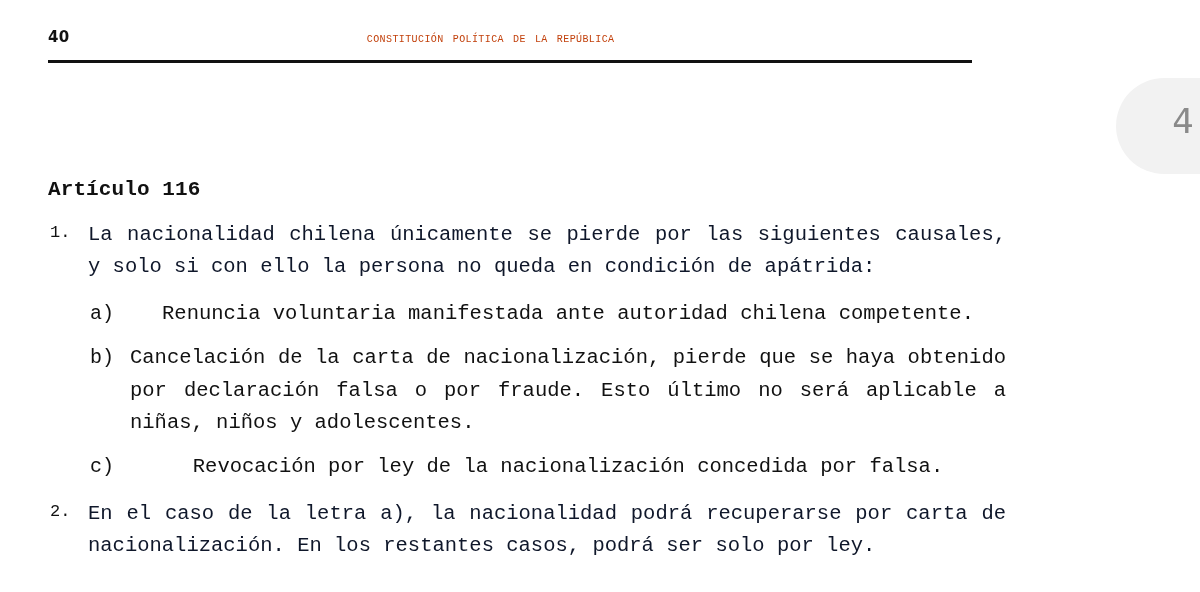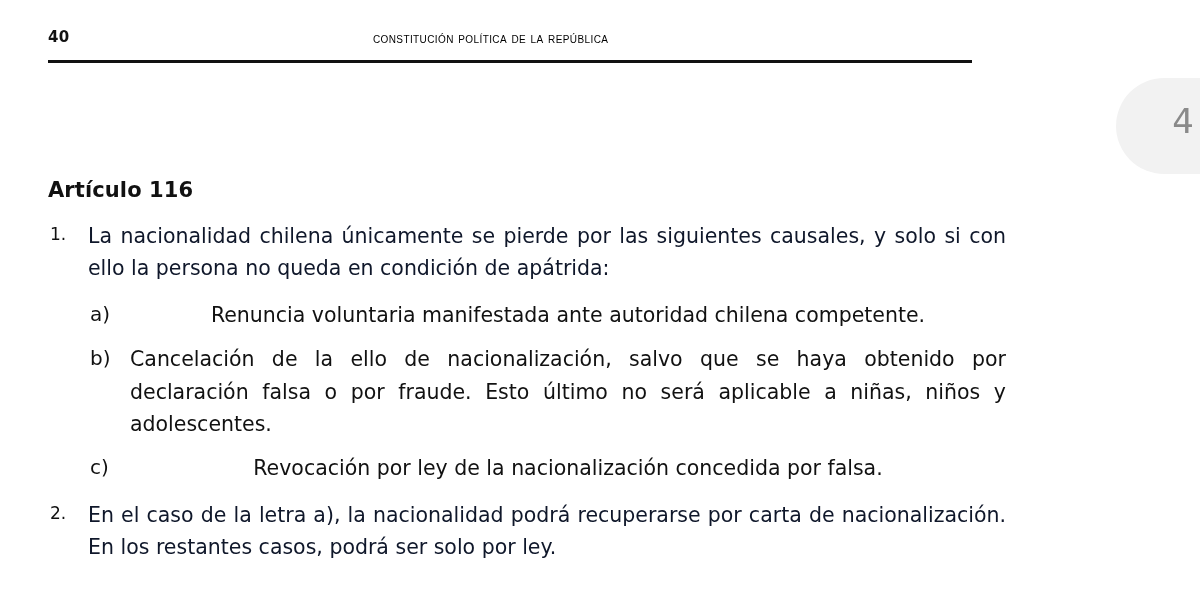--- a/index.html
+++ b/index.html
@@ -37,25 +37,25 @@
     font-weight: 700;
     color: #111;
     letter-spacing: 0.2px;
     line-height: 1;
     padding-bottom: 2px;
     flex: 0 0 auto;
   }
   .header-title {
     flex: 1 1 auto;
     text-align: center;
-    font-family: Liberation Sans, sans-serif;
+    font-family: Liberation Mono, monospace;
     font-size: 14.5px;
     font-variant: small-caps;
     text-transform: lowercase;
-    color: #000000;
+    color: #c2410c;
     letter-spacing: 0.4px;
     line-height: 1;
     padding-bottom: 2px;
     padding-right: 60px;
   }
   .header-rule {
     position: absolute;
     left: 48px;
     top: 60px;
     width: 924px;
@@ -82,20 +82,21 @@
     font-family: "DejaVu Sans", sans-serif;
     line-height: 1;
   }
 
   
   .content {
     position: absolute;
     left: 48px;
     top: 178px;
     width: 958px;
+    font-family: Liberation Mono, monospace;
   }
   .article-heading {
     font-size: 21px;
     font-weight: 700;
     color: #111;
     margin: 0 0 18px 0;
     letter-spacing: 0.1px;
   }
 
   .num-item {
@@ -169,21 +170,21 @@
       <div class="num-body">La nacionalidad chilena únicamente se pierde por las siguientes causales, y solo si con ello la persona no queda en condición de apátrida:</div>
     </div>
 
     <div class="letter-list">
       <div class="letter-item">
         <div class="letter-marker">a)</div>
         <div class="letter-body nojust">Renuncia voluntaria manifestada ante autoridad chilena competente.</div>
       </div>
       <div class="letter-item">
         <div class="letter-marker">b)</div>
-        <div class="letter-body">Cancelación de la ello de nacionalización, salvo que se haya obtenido por declaración falsa o por fraude. Esto último no será aplicable a niñas, niños y adolescentes.</div>
+        <div class="letter-body">Cancelación de la carta de nacionalización, pierde que se haya obtenido por declaración falsa o por fraude. Esto último no será aplicable a niñas, niños y adolescentes.</div>
       </div>
       <div class="letter-item">
         <div class="letter-marker">c)</div>
         <div class="letter-body nojust">Revocación por ley de la nacionalización concedida por falsa.</div>
       </div>
     </div>
 
     <div class="num-item">
       <div class="num-marker">2.</div>
       <div class="num-body">En el caso de la letra a), la nacionalidad podrá recuperarse por carta de nacionalización. En los restantes casos, podrá ser solo por ley.</div>

